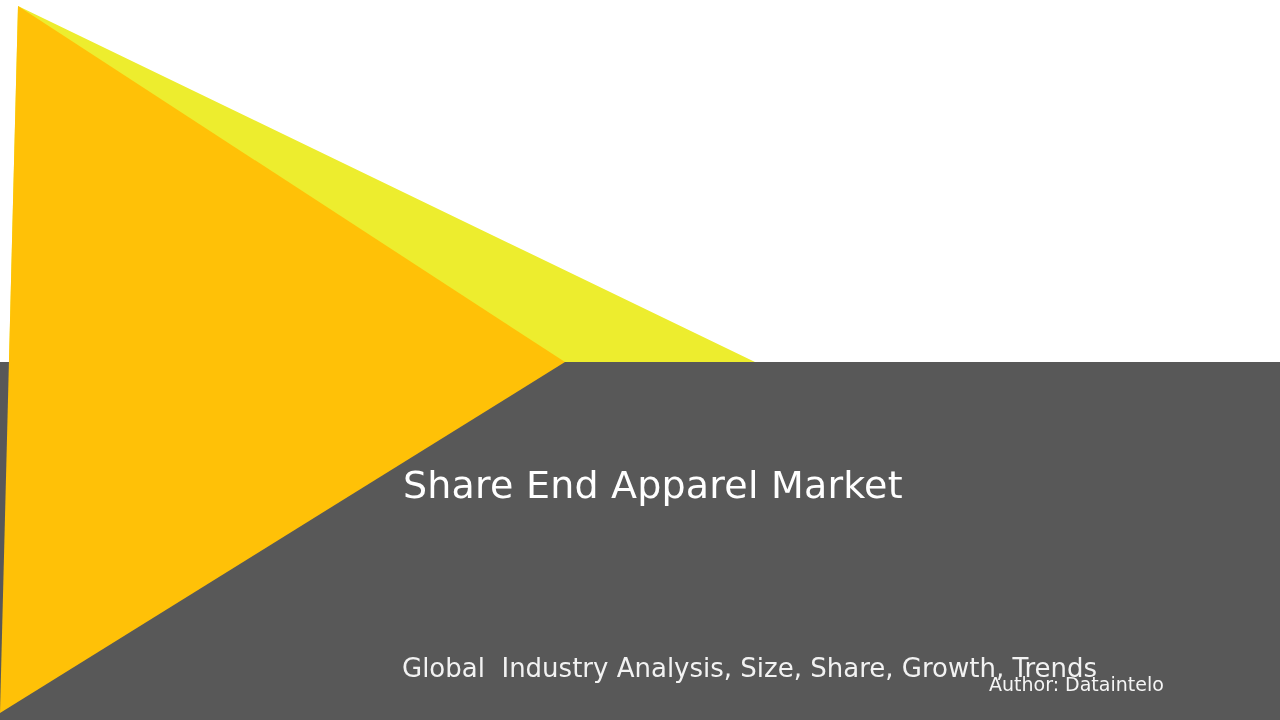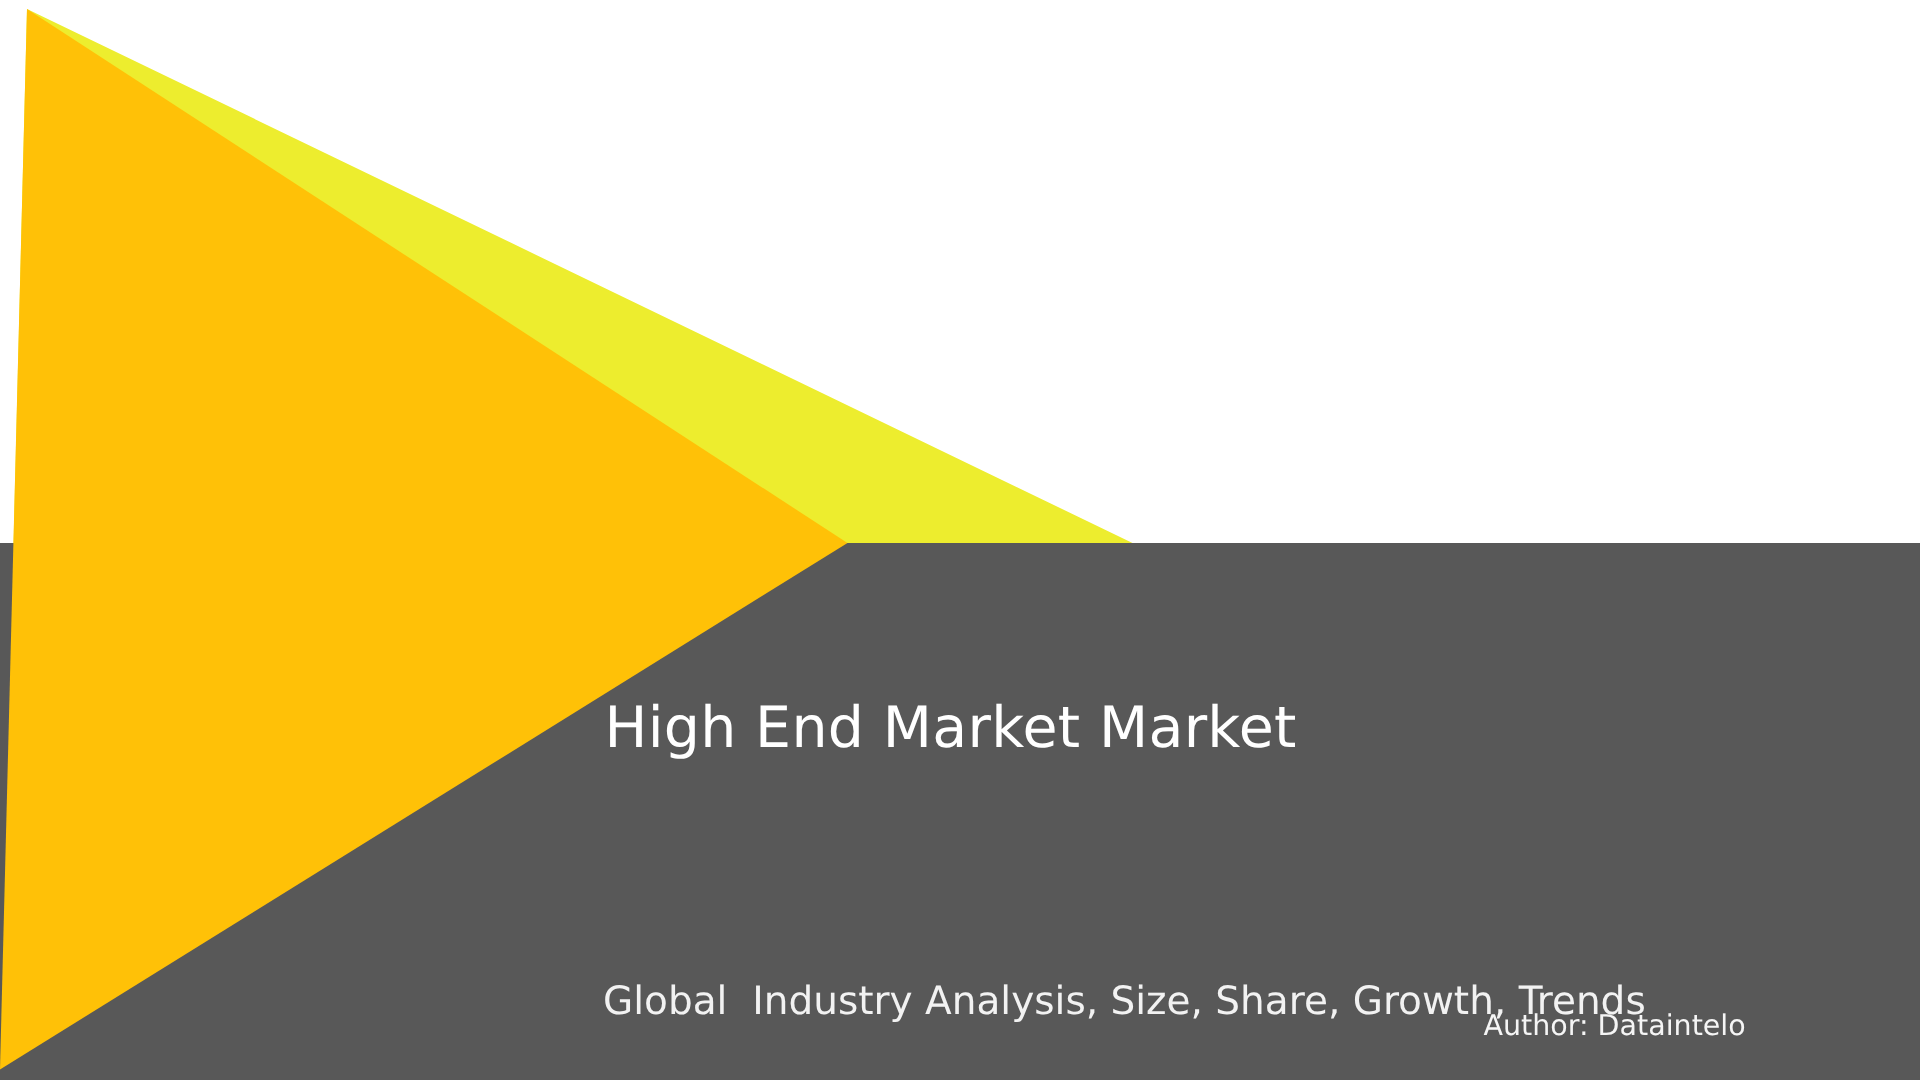--- a/index.html
+++ b/index.html
@@ -77,21 +77,21 @@
 
   <svg id="bg-art" viewBox="0 0 1280 720" width="1280" height="720" preserveAspectRatio="none">
     <rect x="0" y="0" width="1280" height="720" fill="#ffffff"></rect>
     <polygon points="18,6 755,362 1280,362 1280,720 0,720" fill="#eded2e"></polygon>
     <rect x="0" y="362" width="1280" height="358" fill="#585858"></rect>
     <polygon points="18,6 565,362 0,713" fill="#ffc107"></polygon>
   </svg>
 
   <div id="content">
 
-    <h1 id="title">High End Market Market</h1>
+    <h1 id="title">Share End Apparel Market</h1>
 
     <p id="subtitle">
       <span class="subtitle-line">Global  Industry Analysis, Size, Share, Growth, Trends</span>
       
     </p>
 
     <p id="author">Author: Dataintelo</p>
 
   </div>
 </div>

